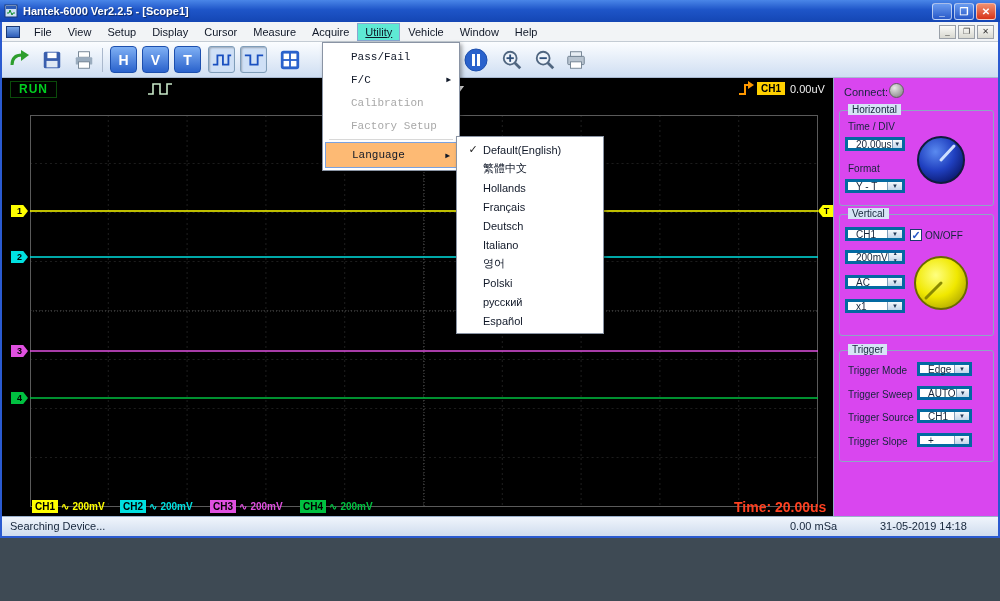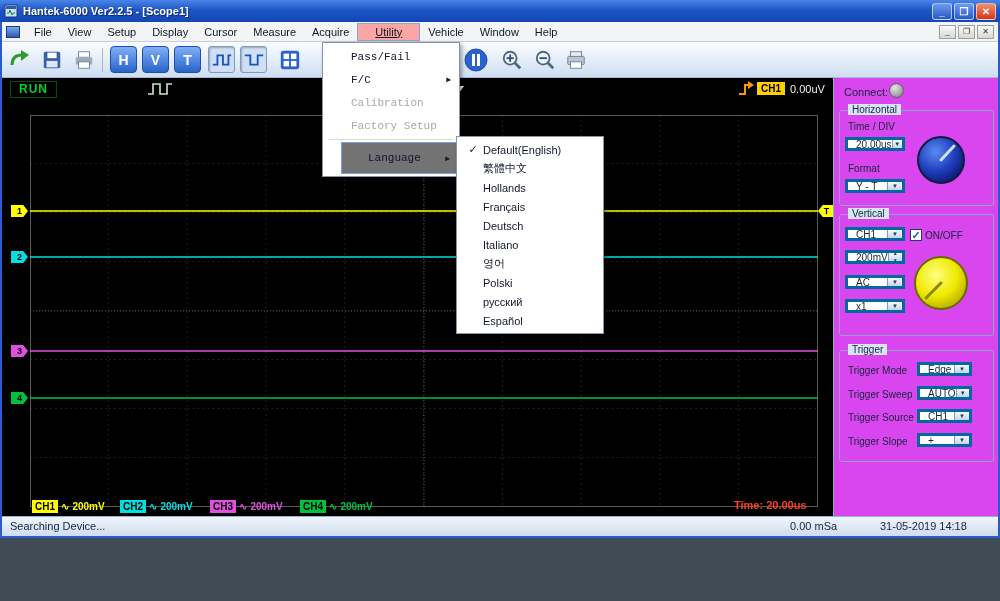--- a/index.html
+++ b/index.html
@@ -23,21 +23,21 @@
   .wbtn { width:20px; height:17px; border-radius:3px; display:flex; align-items:center; justify-content:center;
     color:#fff; font-size:10px; font-weight:bold; border:1px solid rgba(255,255,255,.6); }
   .wbtn.min, .wbtn.max { background:linear-gradient(#6a9cf0,#2858c8); }
   .wbtn.close { background:linear-gradient(#f09070,#d83418); }
 
   
   #menubar { position:absolute; left:0; top:22px; width:1000px; height:20px; background:#f2f4f6;
     border-bottom:1px solid #c4ccd4; display:flex; align-items:center; padding-left:4px; }
   .mdi-doc-icon { width:14px; height:12px; background:linear-gradient(#7aa8e8,#2c5cb8); border:1px solid #1a3a78; margin:0 6px 0 2px; }
   .menu-item { font-size:11px; color:#101828; padding:3px 8px; cursor:default; }
-  .menu-item.open { background:#fca5a5; border:1px solid #8aa6d0; padding:2px 17px;text-decoration:underline; }
+  .menu-item.open { background:#5eead4; border:1px solid #8aa6d0; padding:2px 7px;text-decoration:underline; }
   .mdi-btns { margin-left:auto; display:flex; gap:2px; margin-right:6px; }
   .mdibtn { width:17px; height:14px; background:linear-gradient(#fbfbf8,#d8d8d0); border:1px solid #9aa0a8;
     font-size:8px; color:#333; display:flex; align-items:center; justify-content:center; }
 
   
   #toolbar { position:absolute; left:0; top:42px; width:1000px; height:36px;
     background:linear-gradient(#fbfdff,#cfdef2); border-bottom:1px solid #a8b8d0; }
   .tbtn { position:absolute; top:4px; width:27px; height:27px; display:flex; align-items:center; justify-content:center; border-radius:3px; }
   .tbtn.pressed { background:#cfe0f6; border:1px solid #7f9db9; box-shadow:inset 1px 1px 2px rgba(0,0,0,.25); }
   .bluebtn { background:linear-gradient(#7fb0f4,#2a62cc); color:#fff; font-weight:bold; font-size:14px;
@@ -63,21 +63,21 @@
   .chtab { position:absolute; width:17px; height:12px; color:#000; font-size:9px; font-weight:bold;
     display:flex; align-items:center; justify-content:center;
     clip-path:polygon(0 0, 72% 0, 100% 50%, 72% 100%, 0 100%); }
   .chtab.right { clip-path:polygon(28% 0, 100% 0, 100% 100%, 28% 100%, 0 50%); }
   .ch1-bg { background:#ffff00; } .ch2-bg { background:#00e0e0; } .ch3-bg { background:#e050e0; } .ch4-bg { background:#00c040; }
   .ch1-fg { color:#ffff00; } .ch2-fg { color:#00e0e0; } .ch3-fg { color:#e050e0; } .ch4-fg { color:#00c040; }
 
   .chan-label { position:absolute; top:399px; height:14px; display:flex; align-items:center; font-size:10px; font-weight:bold; }
   .chan-label .badge { color:#000; padding:0 3px; height:13px; display:flex; align-items:center; }
   .chan-label .val { margin-left:3px; }
-  #time-label { position:absolute; top:399px; left:732px; color:#ff4020; font-size:11px; font-weight:bold; }
+  #time-label { position:absolute; top:399px; left:732px; color:#ff4020; font-size:14px; font-weight:bold; }
 
   
   #right-panel { position:absolute; left:833px; top:78px; width:165px; height:438px; background:#d946ef;
     border-left:1px solid #94aac6; font-size:10px; color:#15253a; }
   #connect-label { position:absolute; left:10px; top:8px; font-size:11px; }
   #connect-indicator { position:absolute; left:55px; top:5px; width:15px; height:15px; border-radius:50%;
     background:radial-gradient(circle at 35% 30%, #e8e8e8, #9a9a9a 70%, #707070); border:1px solid #606060; }
 
   .groupbox { position:absolute; left:5px; width:155px; border:1px solid #8ea6c4; border-radius:3px; }
   .gtitle { position:absolute; top:-7px; left:8px; background:#d6e4f6; padding:0 4px; font-size:10px; }
@@ -99,21 +99,21 @@
     background:linear-gradient(#f0f5fc,#cfdcee); border-top:1px solid #9ab0cc; font-size:11px; color:#15253a; }
   #status-msg { position:absolute; left:8px; top:3px; }
   #status-rate { position:absolute; left:788px; top:3px; }
   #status-date { position:absolute; left:878px; top:3px; }
 
   
   #utility-menu { position:absolute; left:322px; top:42px; width:138px; background:#fff;
     border:1px solid #8a94a4; box-shadow:2px 2px 4px rgba(0,0,0,.35); z-index:100; padding:2px 2px; }
   .umi { height:23px; display:flex; align-items:center; font-size:11px; color:#101828; padding:0 6px 0 26px; position:relative;font-family:Liberation Mono, monospace; }
   .umi.disabled { color:#a8a8a8; }
-  .umi.sel { background:#737373; border:1px solid #7aa2e0; height:32px;margin-left:16px; }
+  .umi.sel { background:#fdba74; border:1px solid #7aa2e0; height:26px; }
   .umi .arrow { margin-left:auto; font-size:8px; }
   .msep { height:1px; background:#d8d8d8; margin:2px 4px; }
 
   #language-menu { position:absolute; left:456px; top:136px; width:148px; background:#fff;
     border:1px solid #8a94a4; box-shadow:2px 2px 4px rgba(0,0,0,.35); z-index:101; padding:3px 2px; }
   .lmi { height:19px; display:flex; align-items:center; font-size:11px; color:#101828; padding:0 6px 0 4px; }
   .lmi .chkcol { width:20px; font-size:11px; color:#222; text-align:center; }
   .knob-wrap { position:absolute; }
 </style>
 </head>

